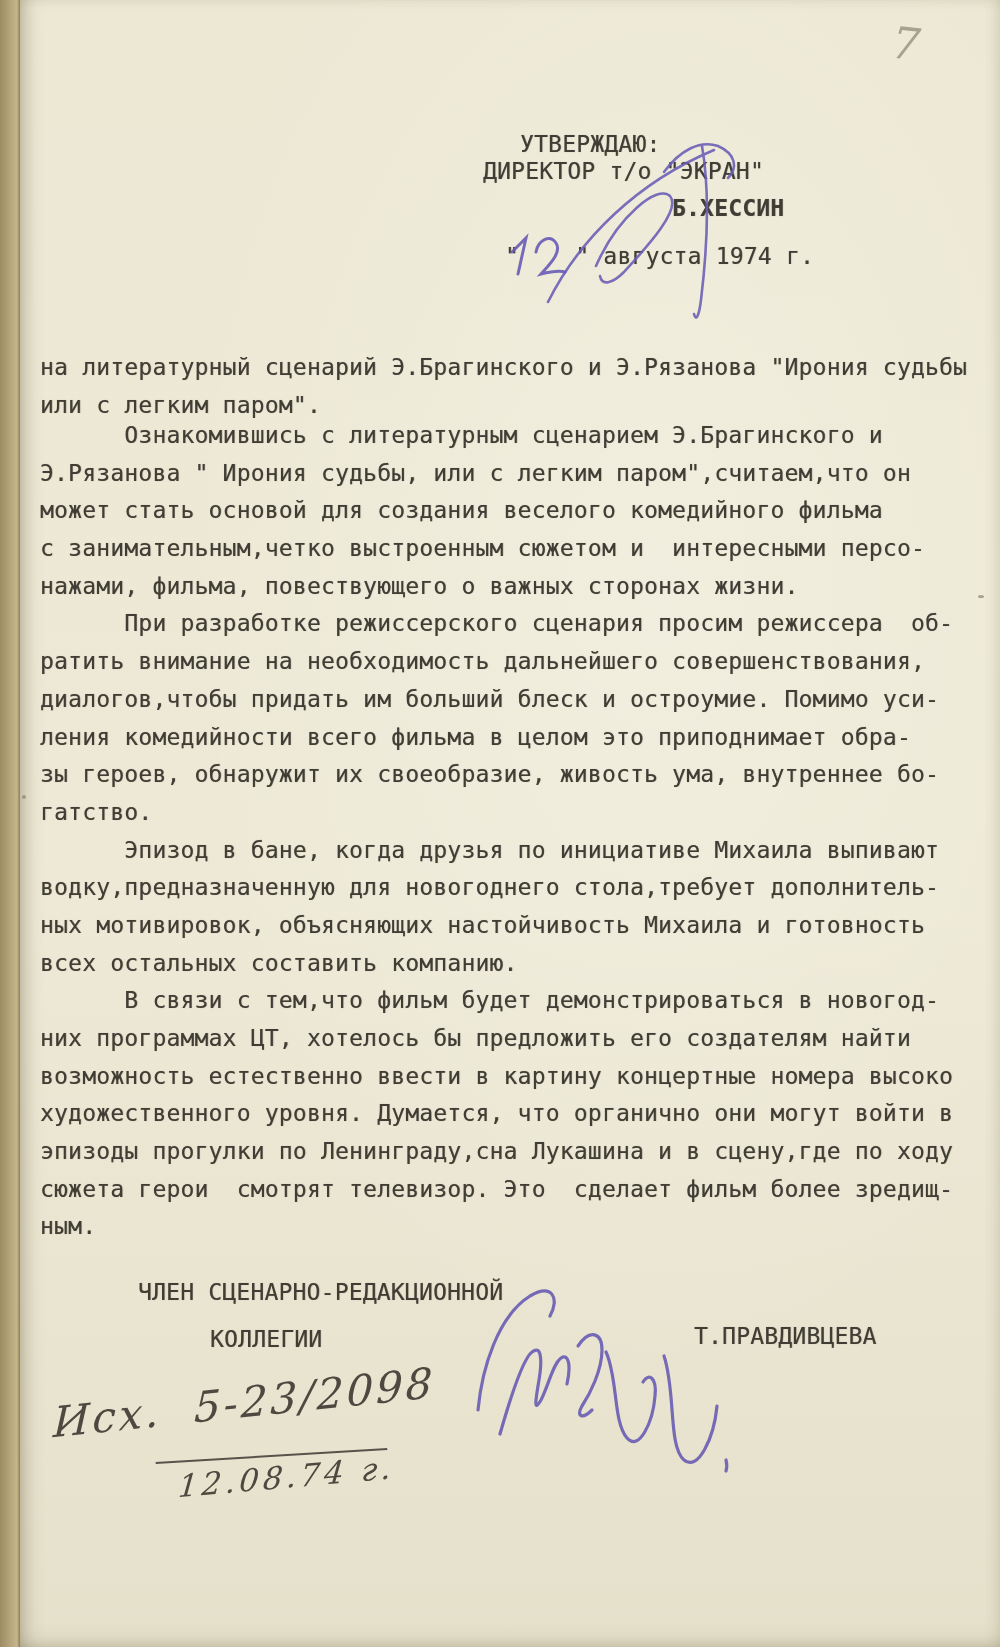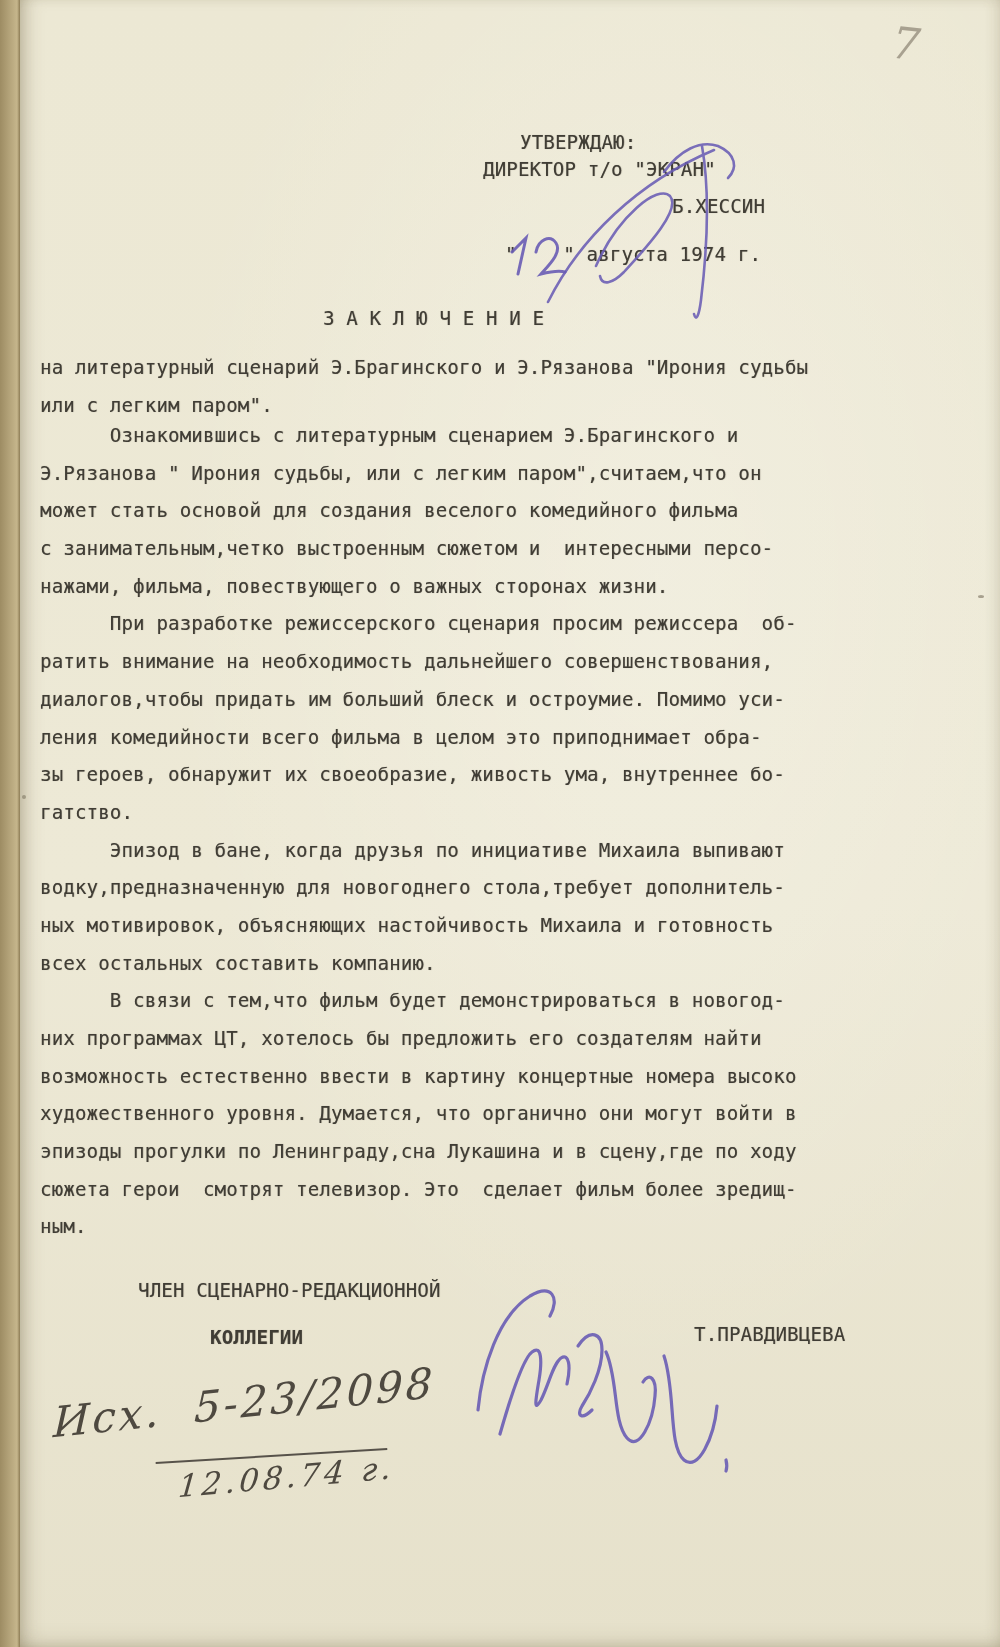--- a/index.html
+++ b/index.html
@@ -22,35 +22,35 @@
       radial-gradient(ellipse at 65% 35%, rgba(255,255,252,0.25) 0%, rgba(255,255,252,0) 55%),
       linear-gradient(180deg,#ece8d4 0%,#ede9d6 55%,#e6e1cb 100%);
     box-shadow: inset 14px 0 22px -14px rgba(90,75,40,.45),
                 inset 0 -10px 26px -14px rgba(90,75,40,.35),
                 inset -8px 0 20px -14px rgba(90,75,40,.30);
     overflow:hidden;
   }
   .typed{
     position:absolute;
     color:#403d35;
-    font-size:19px;
+    font-size:23px;
     letter-spacing:.2px;
     white-space:pre;
     text-shadow:.4px .4px .7px rgba(55,50,40,.5);
   }
   .lines .tline{height:37.7px;line-height:37.7px;}
   #subject-lines{left:20px;top:349px;}
   #body-lines{left:20px;top:417px;}
   #doc-title{left:303px;top:307px;}
   #appr-1{left:500px;top:131px;}
   #appr-2{left:463px;top:158px;}
-  #appr-3{left:652px;top:195px;}
+  #appr-3{left:652px;top:195px;font-weight:bold;}
   #appr-4{left:485px;top:243px;}
   #sig-role-1{left:118px;top:1279px;}
-  #sig-role-2{left:190px;top:1326px;font-weight:bold;}
+  #sig-role-2{left:190px;top:1326px;}
   #sig-name{left:674px;top:1323px;}
   .handwr{
     position:absolute;
     font-family:"DejaVu Serif", serif;
     font-style:italic;
     color:#4e4940;
     white-space:pre;
   }
   #hw-number{
     left:34px;top:1398px;
@@ -89,21 +89,20 @@
 
   <div id="paper">
 
     <div id="pencil-seven">7</div>
 
     <div class="typed" id="appr-1">УТВЕРЖДАЮ:</div>
     <div class="typed" id="appr-2">ДИРЕКТОР т/о "ЭКРАН"</div>
     <div class="typed" id="appr-3">Б.ХЕССИН</div>
     <div class="typed" id="appr-4">"    " августа 1974 г.</div>
 
-    <div class="typed" id="doc-title">З А К Л Ю Ч Е Н И Е</div>
     <div class="typed lines" id="subject-lines"><div class="tline">на литературный сценарий Э.Брагинского и Э.Рязанова "Ирония судьбы</div><div class="tline">или с легким паром".</div></div>
 
     <div class="typed lines" id="body-lines"><div class="tline">      Ознакомившись с литературным сценарием Э.Брагинского и</div><div class="tline">Э.Рязанова " Ирония судьбы, или с легким паром",считаем,что он</div><div class="tline">может стать основой для создания веселого комедийного фильма</div><div class="tline">с занимательным,четко выстроенным сюжетом и  интересными персо-</div><div class="tline">нажами, фильма, повествующего о важных сторонах жизни.</div><div class="tline">      При разработке режиссерского сценария просим режиссера  об-</div><div class="tline">ратить внимание на необходимость дальнейшего совершенствования,</div><div class="tline">диалогов,чтобы придать им больший блеск и остроумие. Помимо уси-</div><div class="tline">ления комедийности всего фильма в целом это приподнимает обра-</div><div class="tline">зы героев, обнаружит их своеобразие, живость ума, внутреннее бо-</div><div class="tline">гатство.</div><div class="tline">      Эпизод в бане, когда друзья по инициативе Михаила выпивают</div><div class="tline">водку,предназначенную для новогоднего стола,требует дополнитель-</div><div class="tline">ных мотивировок, объясняющих настойчивость Михаила и готовность</div><div class="tline">всех остальных составить компанию.</div><div class="tline">      В связи с тем,что фильм будет демонстрироваться в новогод-</div><div class="tline">них программах ЦТ, хотелось бы предложить его создателям найти</div><div class="tline">возможность естественно ввести в картину концертные номера высоко</div><div class="tline">художественного уровня. Думается, что органично они могут войти в</div><div class="tline">эпизоды прогулки по Ленинграду,сна Лукашина и в сцену,где по ходу</div><div class="tline">сюжета герои  смотрят телевизор. Это  сделает фильм более зредищ-</div><div class="tline">ным.</div></div>
 
     <div class="typed" id="sig-role-1">ЧЛЕН СЦЕНАРНО-РЕДАКЦИОННОЙ</div>
     <div class="typed" id="sig-role-2">КОЛЛЕГИИ</div>
     <div class="typed" id="sig-name">Т.ПРАВДИВЦЕВА</div>
 
     <div class="handwr" id="hw-number">Исх.  5-23/2098</div>
     <div id="hw-underline"></div>

